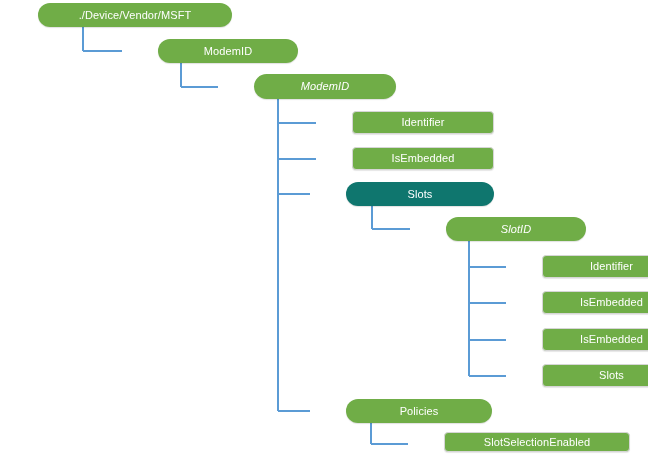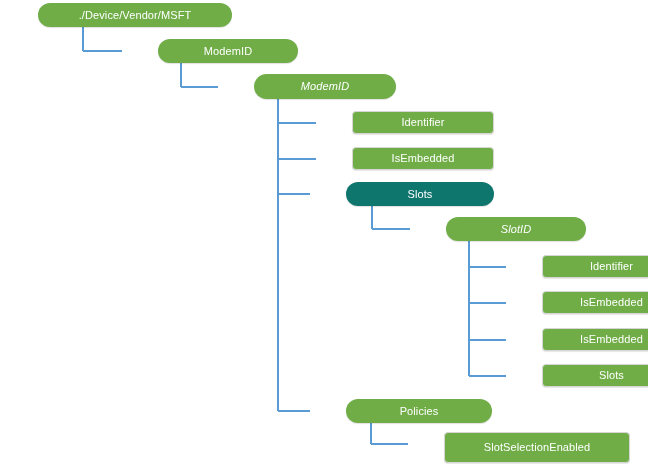--- a/index.html
+++ b/index.html
@@ -116,17 +116,17 @@
       </div>
       <div class="node rect" style="left: 506px; top: 328px; width: 139px; height: 23px; background: rgb(112, 173, 71); color: rgb(255, 255, 255); border-color: rgb(214, 214, 214);">
         <span class="lbl">IsEmbedded</span>
       </div>
       <div class="node rect" style="left: 506px; top: 364px; width: 139px; height: 23px; background: rgb(112, 173, 71); color: rgb(255, 255, 255); border-color: rgb(214, 214, 214);">
         <span class="lbl">Slots</span>
       </div>
       <div class="node pill" style="left: 310px; top: 399px; width: 146px; height: 24px; background: rgb(112, 173, 71); color: rgb(255, 255, 255); justify-content: center;">
         <span class="lbl">Policies</span>
       </div>
-      <div class="node rect" style="left: 408px; top: 432px; width: 186px; height: 31px; background: rgb(112, 173, 71); color: rgb(255, 255, 255); border-color: rgb(214, 214, 214);">
+      <div class="node rect" style="left: 408px; top: 432px; width: 186px; height: 20px; background: rgb(112, 173, 71); color: rgb(255, 255, 255); border-color: rgb(214, 214, 214);">
         <span class="lbl">SlotSelectionEnabled</span>
       </div>
     </div>
 </div>
 
 </body></html>

